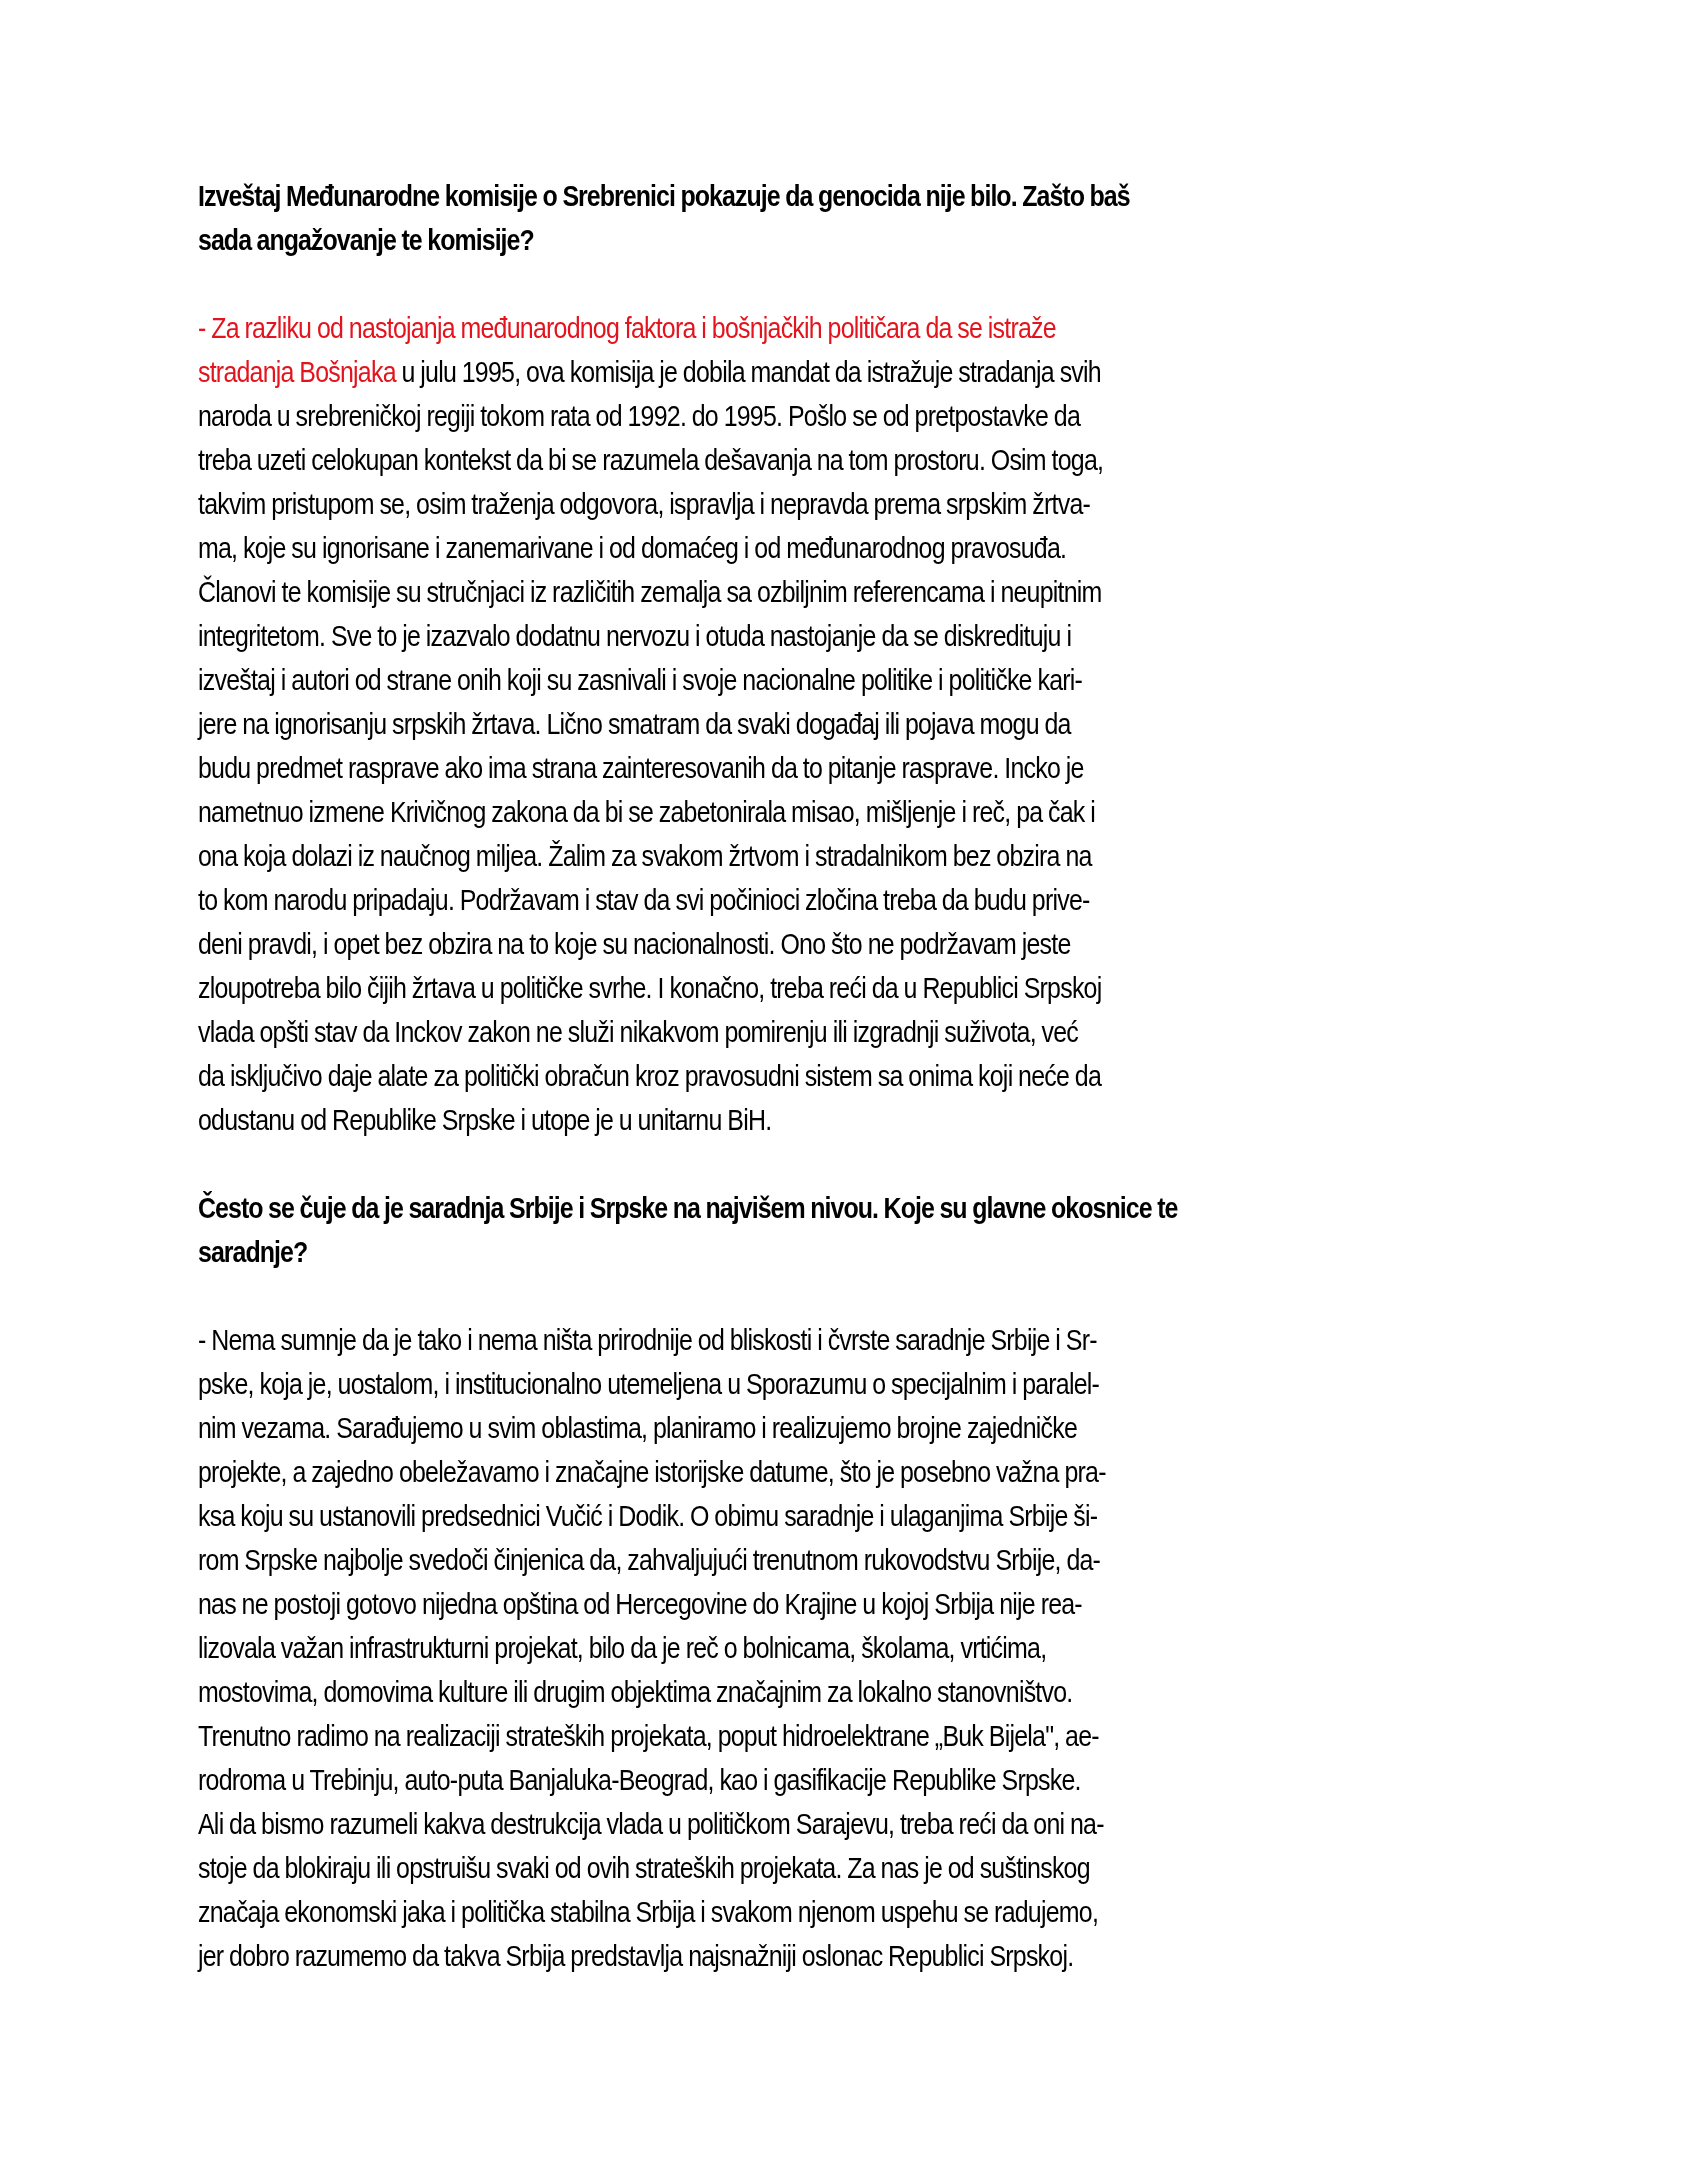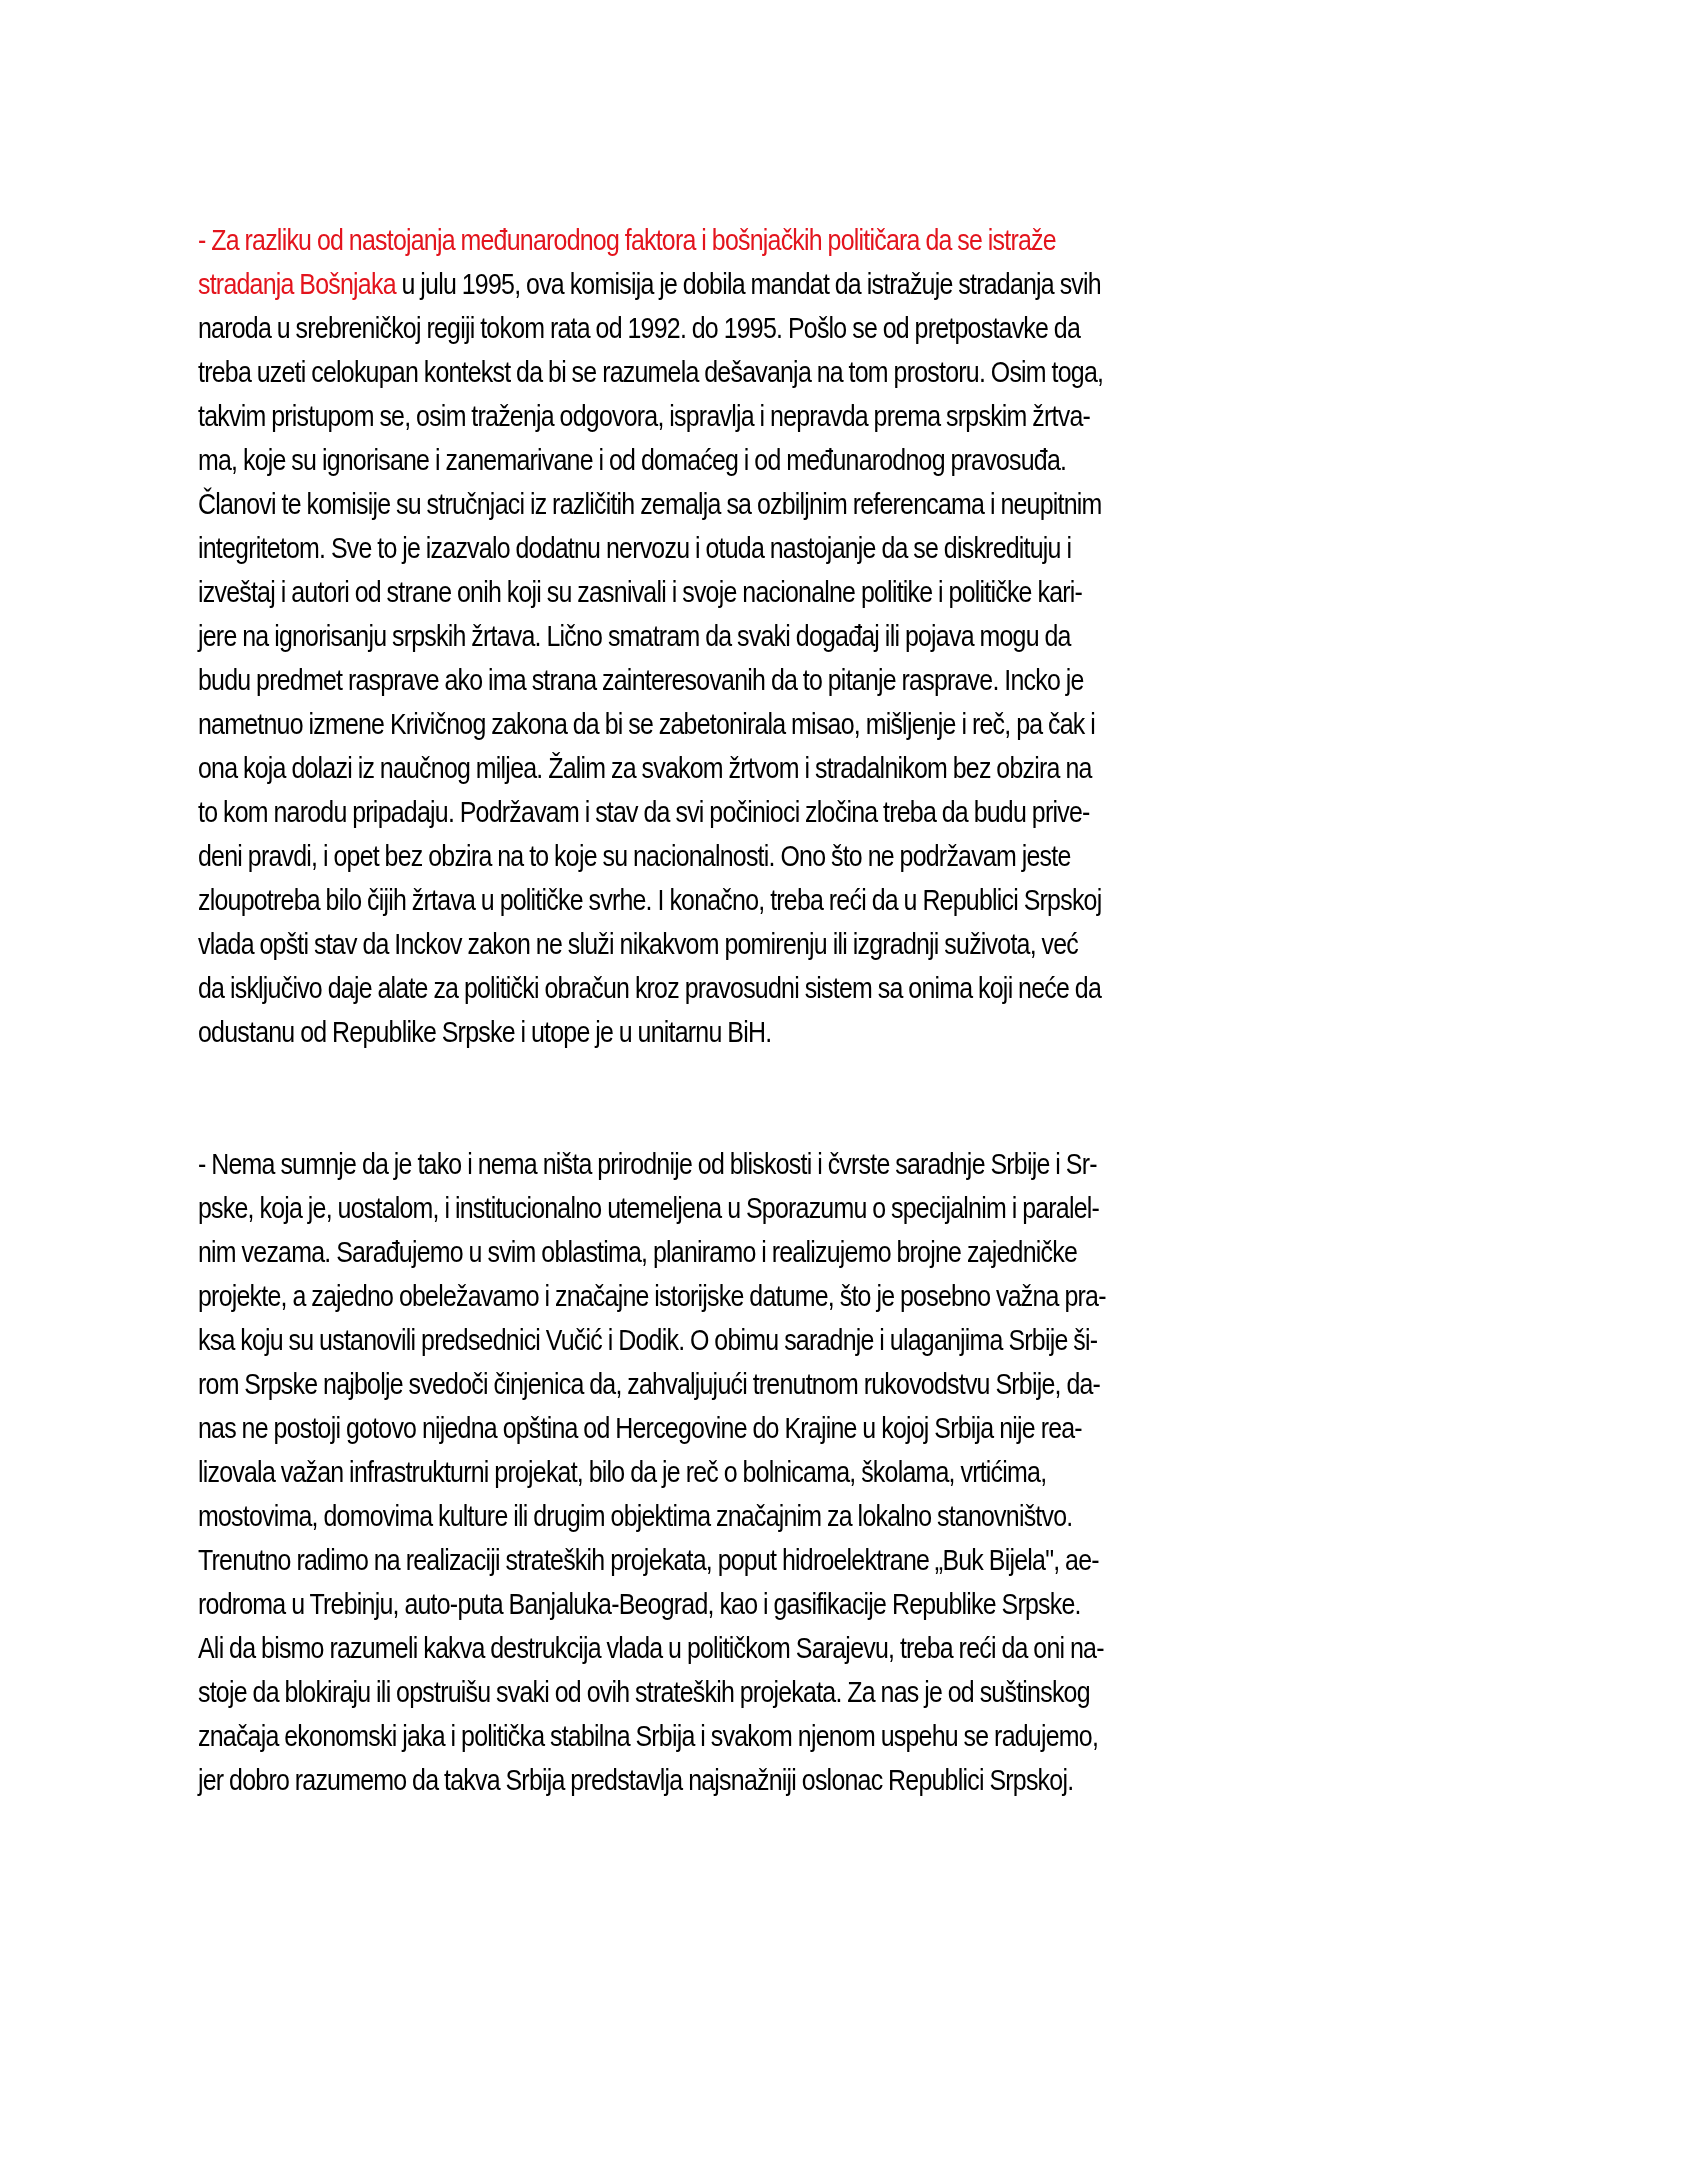--- a/index.html
+++ b/index.html
@@ -40,20 +40,24 @@
     }
     .red {
       color: #e3141d;
     }
   </style>
 </head>
 <body>
 
 <div class="page">
 
+  <div class="q">
+    <span class="line" style="display: block; transform: scaleX(0.86);">Izveštaj Međunarodne komisije o Srebrenici pokazuje da genocida nije bilo. Zašto baš</span>
+    <span class="line" style="display: block; transform: scaleX(0.86);">sada angažovanje te komisije?</span>
+  </div>
 
   <div class="gap"></div>
 
   <div class="a">
     <span class="line red" style="color: rgb(227, 20, 29); display: block; transform: scaleX(0.86);">- Za razliku od nastojanja međunarodnog faktora i bošnjačkih političara da se istraže</span>
     <span class="line" style="display: block; transform: scaleX(0.86);"><span class="red" style="color: rgb(227, 20, 29);">stradanja Bošnjaka</span><span> u julu 1995, ova komisija je dobila mandat da istražuje stradanja svih</span></span>
     <span class="line" style="display: block; transform: scaleX(0.86);">naroda u srebreničkoj regiji tokom rata od 1992. do 1995. Pošlo se od pretpostavke da</span>
     <span class="line" style="display: block; transform: scaleX(0.86);">treba uzeti celokupan kontekst da bi se razumela dešavanja na tom prostoru. Osim toga,</span>
     <span class="line" style="display: block; transform: scaleX(0.86);">takvim pristupom se, osim traženja odgovora, ispravlja i nepravda prema srpskim žrtva-</span>
     <span class="line" style="display: block; transform: scaleX(0.86);">ma, koje su ignorisane i zanemarivane i od domaćeg i od međunarodnog pravosuđa.</span>
@@ -67,20 +71,24 @@
     <span class="line" style="display: block; transform: scaleX(0.86);">to kom narodu pripadaju. Podržavam i stav da svi počinioci zločina treba da budu prive-</span>
     <span class="line" style="display: block; transform: scaleX(0.86);">deni pravdi, i opet bez obzira na to koje su nacionalnosti. Ono što ne podržavam jeste</span>
     <span class="line" style="display: block; transform: scaleX(0.86);">zloupotreba bilo čijih žrtava u političke svrhe. I konačno, treba reći da u Republici Srpskoj</span>
     <span class="line" style="display: block; transform: scaleX(0.86);">vlada opšti stav da Inckov zakon ne služi nikakvom pomirenju ili izgradnji suživota, već</span>
     <span class="line" style="display: block; transform: scaleX(0.86);">da isključivo daje alate za politički obračun kroz pravosudni sistem sa onima koji neće da</span>
     <span class="line" style="display: block; transform: scaleX(0.86);">odustanu od Republike Srpske i utope je u unitarnu BiH.</span>
   </div>
 
   <div class="gap"></div>
 
+  <div class="q">
+    <span class="line" style="display: block; transform: scaleX(0.86);">Često se čuje da je saradnja Srbije i Srpske na najvišem nivou. Koje su glavne okosnice te</span>
+    <span class="line" style="display: block; transform: scaleX(0.86);">saradnje?</span>
+  </div>
 
   <div class="gap"></div>
 
   <div class="a">
     <span class="line" style="display: block; transform: scaleX(0.86);">- Nema sumnje da je tako i nema ništa prirodnije od bliskosti i čvrste saradnje Srbije i Sr-</span>
     <span class="line" style="display: block; transform: scaleX(0.86);">pske, koja je, uostalom, i institucionalno utemeljena u Sporazumu o specijalnim i paralel-</span>
     <span class="line" style="display: block; transform: scaleX(0.86);">nim vezama. Sarađujemo u svim oblastima, planiramo i realizujemo brojne zajedničke</span>
     <span class="line" style="display: block; transform: scaleX(0.86);">projekte, a zajedno obeležavamo i značajne istorijske datume, što je posebno važna pra-</span>
     <span class="line" style="display: block; transform: scaleX(0.86);">ksa koju su ustanovili predsednici Vučić i Dodik. O obimu saradnje i ulaganjima Srbije ši-</span>
     <span class="line" style="display: block; transform: scaleX(0.86);">rom Srpske najbolje svedoči činjenica da, zahvaljujući trenutnom rukovodstvu Srbije, da-</span>

